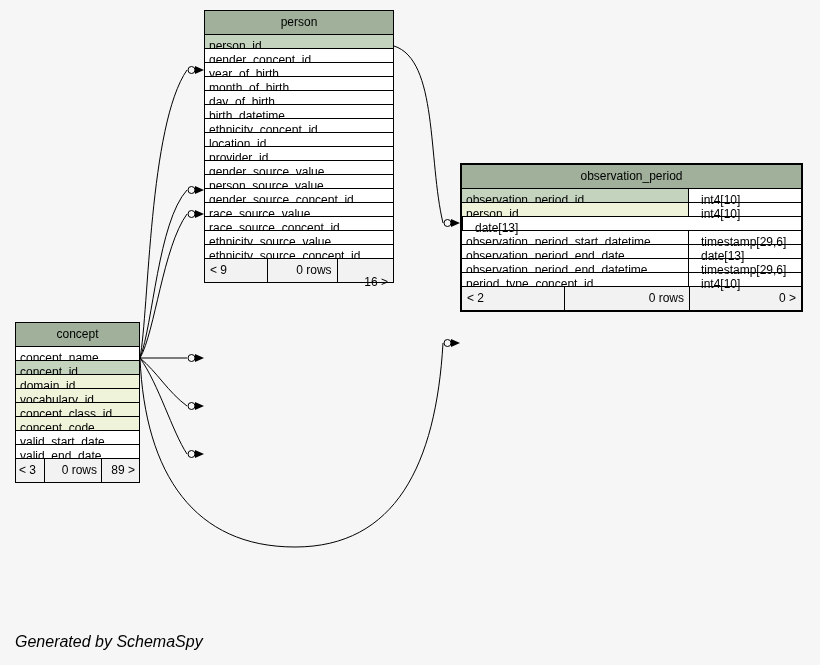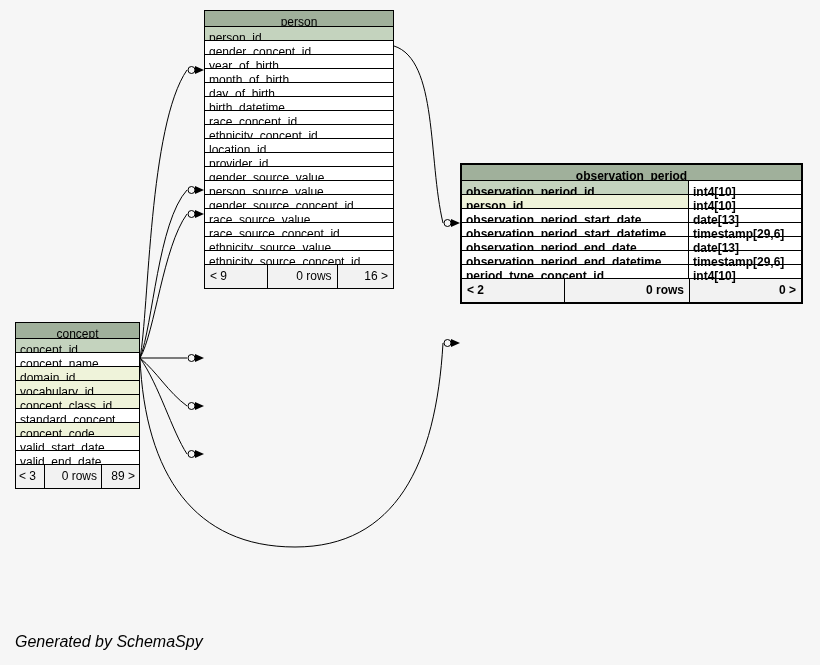--- a/index.html
+++ b/index.html
@@ -12,42 +12,42 @@
     color: #000;
     overflow: hidden;
   }
   #diagram { position: absolute; inset: 0; }
   svg.relations { position: absolute; left: 0; top: 0; z-index: 1; pointer-events: none; }
   svg.relations path { stroke: var(--border, #000); stroke-width: 1; fill: none; }
   svg.relations circle { stroke: var(--border, #000); stroke-width: 1; fill: var(--page-bg, #f6f6f6); }
   svg.relations polygon { fill: var(--border, #000); stroke: none; }
 
   .table { position: absolute; z-index: 2; background: var(--row-bg, #fff); border: 1px solid var(--border, #000); }
-  .table.focus { border-width: 2px; font-weight: bold; }
+  .table.focus { border-width: 2px; }
   .table-header {
     background: var(--header-bg, #a0b09b);
-    height: 16px; line-height: 23px;
+    height: 24px; line-height: 23px;
     text-align: center;
     border-bottom: 1px solid var(--border, #000);
   }
   .col-row { display: flex; height: 14px; line-height: 23px; border-bottom: 1px solid var(--border, #000); background: var(--row-bg, #fff); }
   .col-row.pk .col-name { background: var(--pk-bg, #c4d3be); }
   .col-row.indexed .col-name { background: var(--indexed-bg, #eff3da); }
   .col-name { flex: 1 1 auto; padding-left: 4px; white-space: nowrap; overflow: hidden; }
-  .col-type { flex: 0 0 113px; border-left: 1px solid var(--border, #000); padding-left: 4px; white-space: nowrap; }
+  .col-type { flex: 0 0 113px; border-left: 1px solid var(--border, #000); padding-left: 12px; white-space: nowrap; }
   .table-footer { display: flex; height: 23px; line-height: 22px; background: var(--footer-bg, #f2f2f2); }
   .table-footer .cell { border-right: 1px solid var(--border, #000); padding: 0 5px; white-space: nowrap; }
   .table-footer .cell:last-child { border-right: none; }
   .cell.al { text-align: left; }
   .cell.ar { text-align: right; }
 
   #table-person { left: 204px; top: 10px; width: 190px; }
   #table-person .table-footer .cell:nth-child(1) { width: 64px; }
   #table-person .table-footer .cell:nth-child(2) { width: 70px; }
-  #table-person .table-footer .cell:nth-child(3) { width: 56px; }
+  #table-person .table-footer .cell:nth-child(3) { width: 56px; margin-top: 12px; }
 
   #table-observation_period { left: 460px; top: 163px; width: 343px; }
   #table-observation_period .table-footer .cell:nth-child(1) { width: 103px; }
   #table-observation_period .table-footer .cell:nth-child(2) { width: 125px; }
   #table-observation_period .table-footer .cell:nth-child(3) { width: 111px; }
 
   #table-concept { left: 15px; top: 322px; width: 125px; }
   #table-concept .table-footer .cell:nth-child(1) { width: 29px; padding: 0 3px; }
   #table-concept .table-footer .cell:nth-child(2) { width: 57px; padding: 0 4px; }
   #table-concept .table-footer .cell:nth-child(3) { width: 37px; padding: 0 4px; }
@@ -123,23 +123,20 @@
           <span class="col-name">year_of_birth</span>
         </div>
         <div class="col-row normal">
           <span class="col-name">month_of_birth</span>
         </div>
         <div class="col-row normal">
           <span class="col-name">day_of_birth</span>
         </div>
         <div class="col-row normal">
           <span class="col-name">birth_datetime</span>
-        </div>
-        <div class="col-row normal">
-          <span class="col-name">race_concept_id</span>
         </div>
         <div class="col-row normal">
           <span class="col-name">ethnicity_concept_id</span>
         </div>
         <div class="col-row normal">
           <span class="col-name">location_id</span>
         </div>
         <div class="col-row normal">
           <span class="col-name">provider_id</span>
         </div>
@@ -177,21 +174,20 @@
     <div class="rows">
         <div class="col-row pk">
           <span class="col-name">observation_period_id</span>
           <span class="col-type">int4[10]</span>
         </div>
         <div class="col-row indexed">
           <span class="col-name">person_id</span>
           <span class="col-type">int4[10]</span>
         </div>
         <div class="col-row normal">
-          <span class="col-name">observation_period_start_date</span>
           <span class="col-type">date[13]</span>
         </div>
         <div class="col-row normal">
           <span class="col-name">observation_period_start_datetime</span>
           <span class="col-type">timestamp[29,6]</span>
         </div>
         <div class="col-row normal">
           <span class="col-name">observation_period_end_date</span>
           <span class="col-type">date[13]</span>
         </div>
@@ -207,37 +203,34 @@
     <div class="table-footer">
       <div class="cell al">&lt; 2</div>
       <div class="cell ar">0 rows</div>
       <div class="cell ar">0 &gt;</div>
     </div>
   </div>
 
   <div class="table" id="table-concept">
     <div class="table-header">concept</div>
     <div class="rows">
+        <div class="col-row normal">
+          <span class="col-name">concept_name</span>
+        </div>
         <div class="col-row pk">
           <span class="col-name">concept_id</span>
         </div>
-        <div class="col-row normal">
-          <span class="col-name">concept_name</span>
-        </div>
         <div class="col-row indexed">
           <span class="col-name">domain_id</span>
         </div>
         <div class="col-row indexed">
           <span class="col-name">vocabulary_id</span>
         </div>
         <div class="col-row indexed">
           <span class="col-name">concept_class_id</span>
-        </div>
-        <div class="col-row normal">
-          <span class="col-name">standard_concept</span>
         </div>
         <div class="col-row indexed">
           <span class="col-name">concept_code</span>
         </div>
         <div class="col-row normal">
           <span class="col-name">valid_start_date</span>
         </div>
         <div class="col-row normal">
           <span class="col-name">valid_end_date</span>
         </div>

